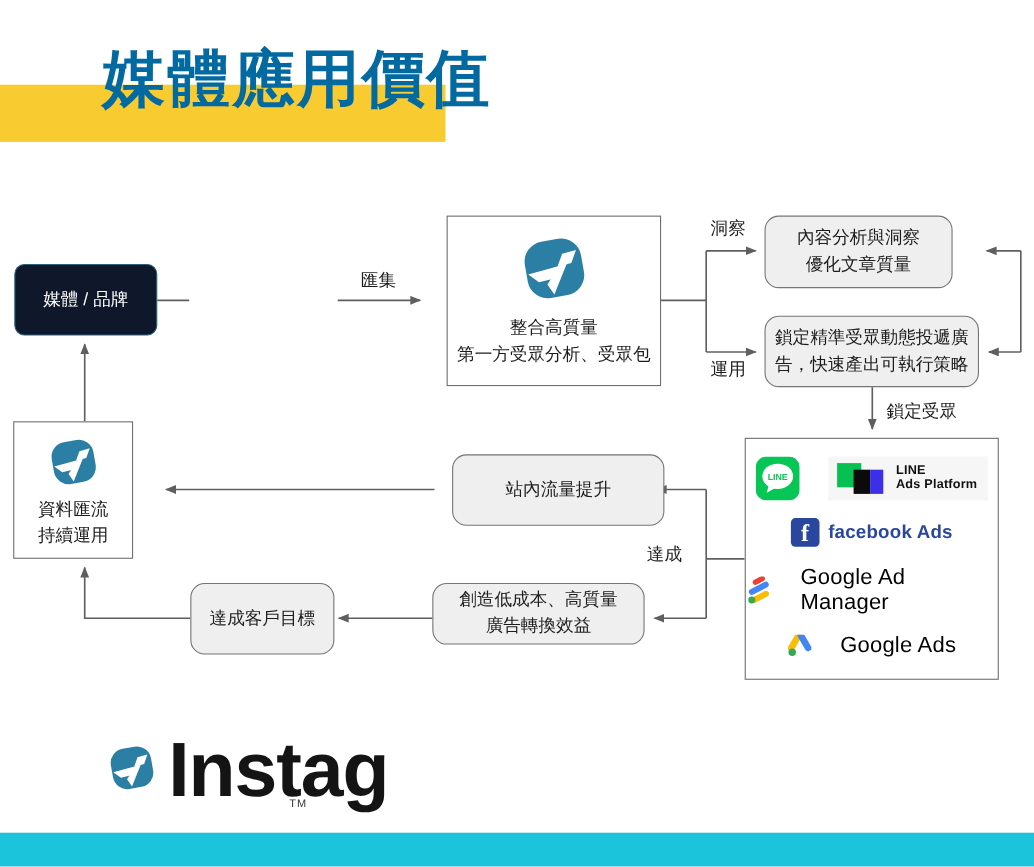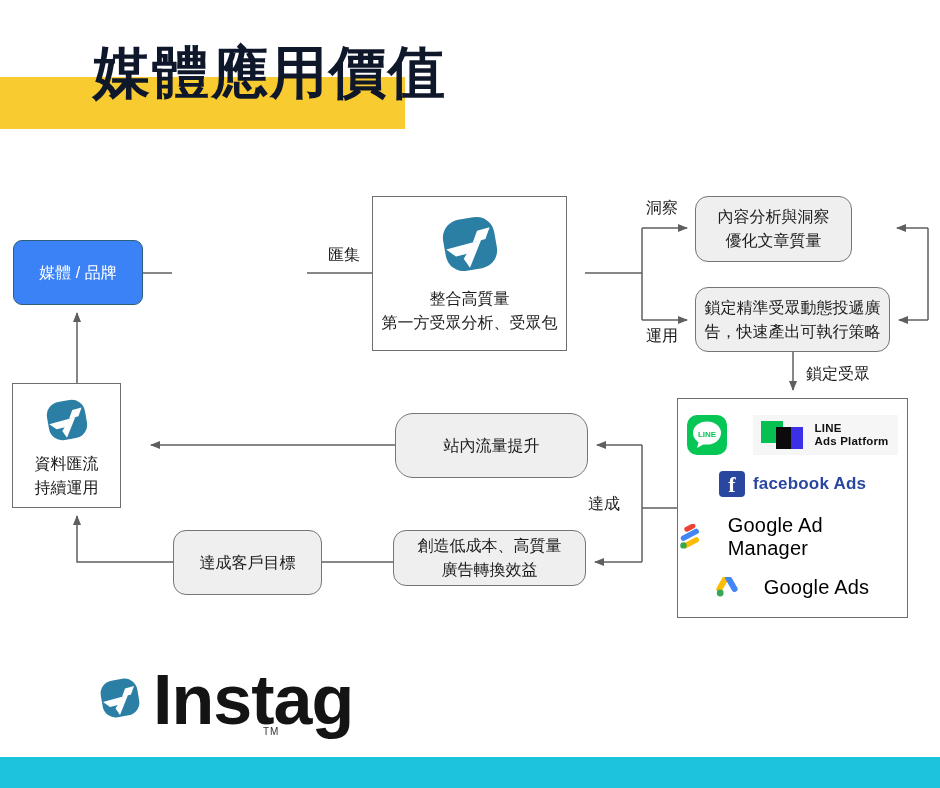--- a/index.html
+++ b/index.html
@@ -13,35 +13,35 @@
   }
   
   .yellow-bar {
     position: absolute; left: 0; top: 77px;
     width: 405px; height: 52px;
     background: #F8CC31;
   }
   .page-title {
     position: absolute; left: 93px; top: 38px;
     font-size: 57px; font-weight: 900; letter-spacing: 2px;
-    color: #0f172a; line-height: 1.2; white-space: nowrap;
+    color: #0369a1; line-height: 1.2; white-space: nowrap;
   }
   
   svg.edges { position: absolute; left:0; top:0; pointer-events:none; }
   .edge { stroke:#5f5f5f; stroke-width:1.5; fill:none; }
   
   .fbox {
     position: absolute;
     display: flex; flex-direction: column;
     align-items: center; justify-content: center;
     text-align: center; font-size: 16px; color:#1c1c1c;
     line-height: 24px;
   }
   .box-teal {
-    background:#3b82f6; color:#ffffff;
+    background:#0f172a; color:#ffffff;
     border-radius: 9px; border: 1px solid #2c5f7a;
   }
   .box-gray {
     background:#EFEFEF; border:1.5px solid #757575;
     border-radius: 13px;
   }
   .box-white {
     background:#ffffff; border:1.3px solid #6e6e6e;
     border-radius: 0;
   }
@@ -123,55 +123,55 @@
     <path class="edge" d="M173 562 H77 V516" marker-end="url(#arr)"></path>
 
     <path class="edge" d="M77 383 V313" marker-end="url(#arr)"></path>
   </svg>
 
   <div class="fbox box-teal" style="left:13px; top:240px; width:130px; height:65px;">
     <span>媒體 / 品牌</span>
   </div>
 
 
-  <div class="fbox box-white" style="left:372px; top:196px; width:195px; height:155px; justify-content:flex-start; padding-top:12px;">
+  <div class="fbox box-white" style="left:406px; top:196px; width:195px; height:155px; justify-content:flex-start; padding-top:12px;">
     <svg width="70" height="70" viewBox="0 0 100 100">
       <g transform="rotate(-10 50 50)">
         <rect x="13" y="13" width="74" height="74" rx="26" fill="#2C7FA4"></rect>
       </g>
       <polygon points="16,58 56,47 50,63 30,68" fill="#fff"></polygon>
       <polygon points="56,47 66,44 50,84 41,71" fill="#fff"></polygon>
       <polygon points="60,31 78,26 72,43 54,48" fill="#fff"></polygon>
     </svg>
     <div style="margin-top:8px;">
       <span class="line1">整合高質量</span>
       <span class="line2">第一方受眾分析、受眾包</span>
     </div>
   </div>
 
-  <div class="fbox box-gray" style="left:695px; top:196px; width:157px; height:66px;">
+  <div class="fbox box-gray" style="left:695px; top:196px; width:171px; height:66px;">
     <span class="line1">內容分析與洞察</span>
     <span class="line2">優化文章質量</span>
   </div>
 
   <div class="fbox box-gray" style="left:695px; top:287px; width:195px; height:65px;">
     <span class="line1">鎖定精準受眾動態投遞廣</span>
     <span class="line2">告，快速產出可執行策略</span>
   </div>
 
-  <div class="fbox box-gray" style="left:395px; top:413px; width:193px; height:65px;border-radius:18px;">
+  <div class="fbox box-gray" style="left:411px; top:413px; width:193px; height:65px;">
     <span>站內流量提升</span>
   </div>
 
   <div class="fbox box-gray" style="left:393px; top:530px; width:193px; height:56px;">
     <span class="line1">創造低成本、高質量</span>
     <span class="line2">廣告轉換效益</span>
   </div>
 
-  <div class="fbox box-gray" style="left:173px; top:530px; width:149px; height:65px;">
+  <div class="fbox box-gray" style="left:173px; top:530px; width:131px; height:65px;">
     <span>達成客戶目標</span>
   </div>
 
   <div class="fbox box-white" style="left:12px; top:383px; width:109px; height:125px; justify-content:flex-start; padding-top:10px;">
     <svg width="52" height="52" viewBox="0 0 100 100">
       <g transform="rotate(-10 50 50)">
         <rect x="13" y="13" width="74" height="74" rx="26" fill="#2C7FA4"></rect>
       </g>
       <polygon points="16,58 56,47 50,63 30,68" fill="#fff"></polygon>
       <polygon points="56,47 66,44 50,84 41,71" fill="#fff"></polygon>

